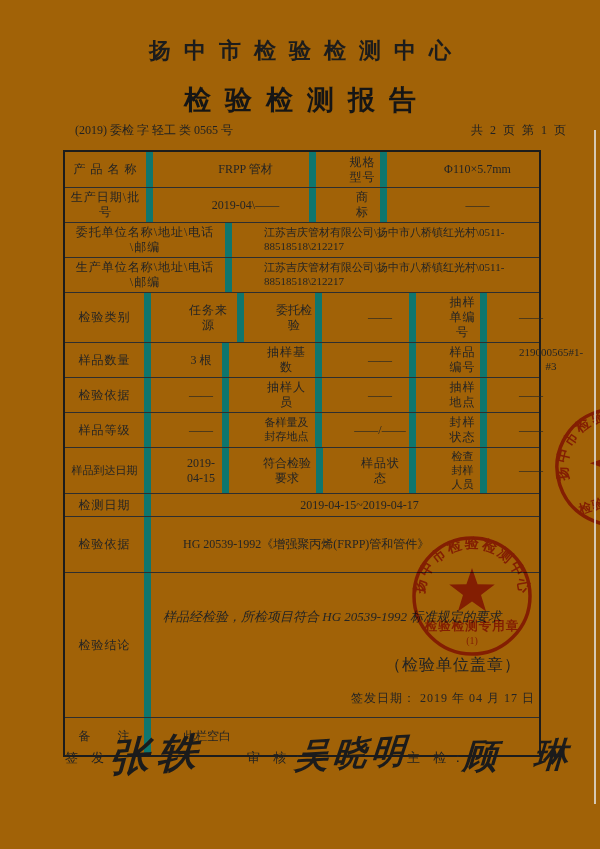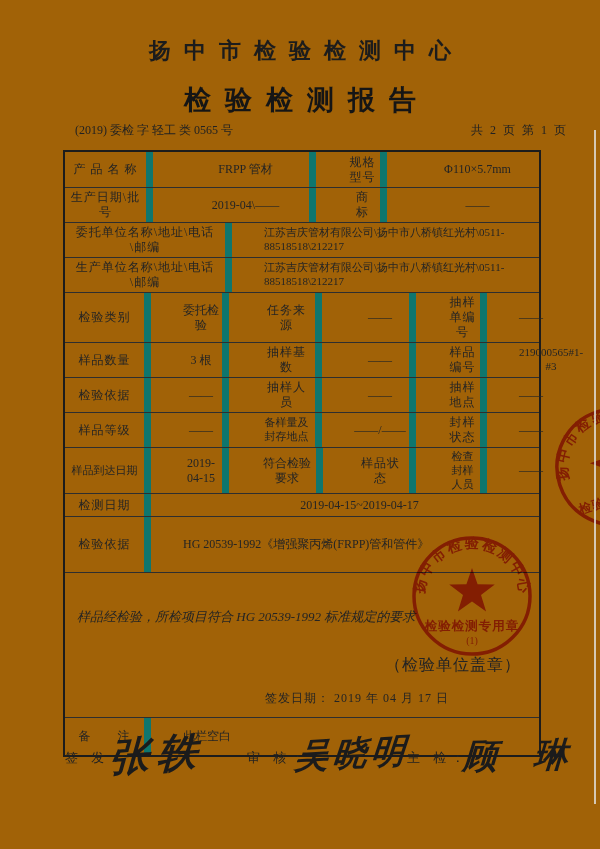--- a/index.html
+++ b/index.html
@@ -100,22 +100,22 @@
       <div class="td grow left smallv">江苏吉庆管材有限公司\扬中市八桥镇红光村\0511-88518518\212217</div>
     </div>
 
     <div class="tr h31">
       <div class="td lab wB1">生产单位名称\地址\电话\邮编</div>
       <div class="td grow left smallv">江苏吉庆管材有限公司\扬中市八桥镇红光村\0511-88518518\212217</div>
     </div>
 
     <div class="tr h29">
       <div class="td lab wC1">检验类别</div>
+      <div class="td lab wC3">任务来源</div>
       <div class="td wC2">委托检验</div>
-      <div class="td lab wC3">任务来源</div>
       <div class="td wC4">——</div>
       <div class="td lab wC5">抽样单编号</div>
       <div class="td grow">——</div>
     </div>
 
     <div class="tr h29">
       <div class="td lab wC1">样品数量</div>
       <div class="td wC2">3 根</div>
       <div class="td lab wC3">抽样基数</div>
       <div class="td wC4">——</div>
@@ -154,20 +154,21 @@
       <div class="td lab wD1">检测日期</div>
       <div class="td grow">2019-04-15~2019-04-17</div>
     </div>
 
     <div class="tr h56">
       <div class="td lab wD1">检验依据</div>
       <div class="td grow left">HG 20539-1992《增强聚丙烯(FRPP)管和管件》</div>
     </div>
 
     <div class="tr h145">
+      <div class="td lab wD1">检验结论</div>
       <div class="td grow conc">
         <div class="c-line1">样品经检验，所检项目符合 HG 20539-1992 标准规定的要求</div>
         <div class="c-seal">（检验单位盖章）</div>
         <div class="c-issue">
           <span>签发日期：</span>
           <span>2019 年 04 月  17  日</span>
         </div>
       </div>
     </div>
 

